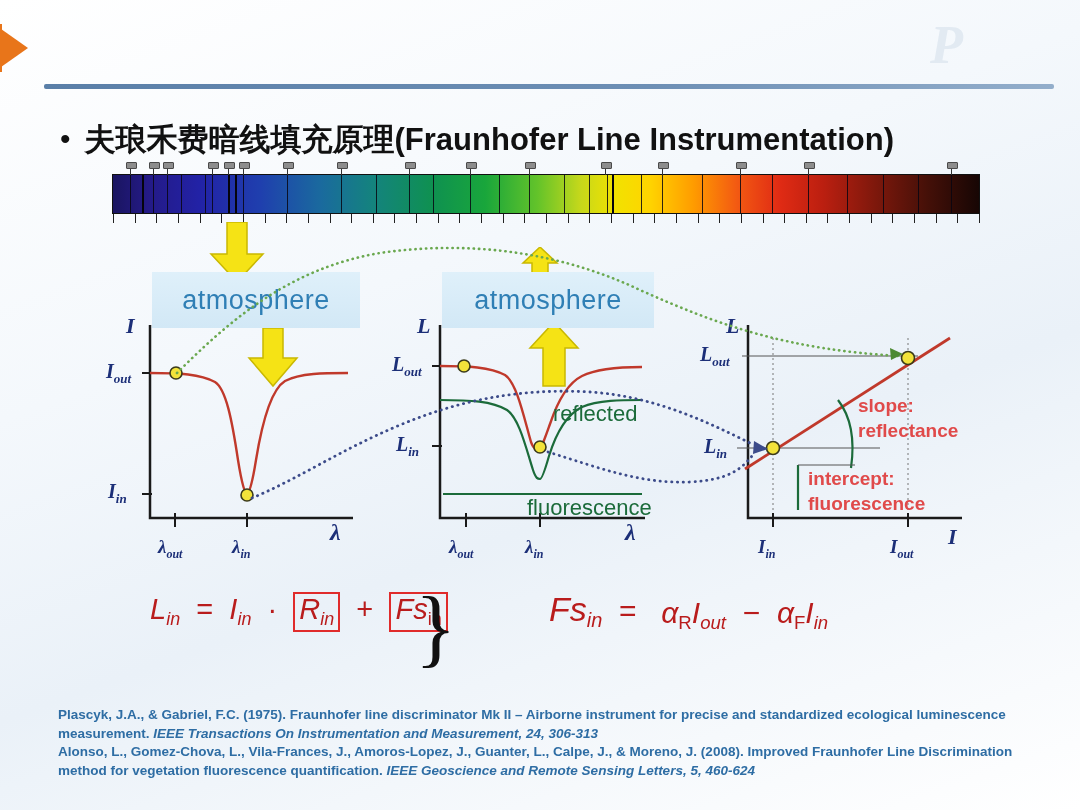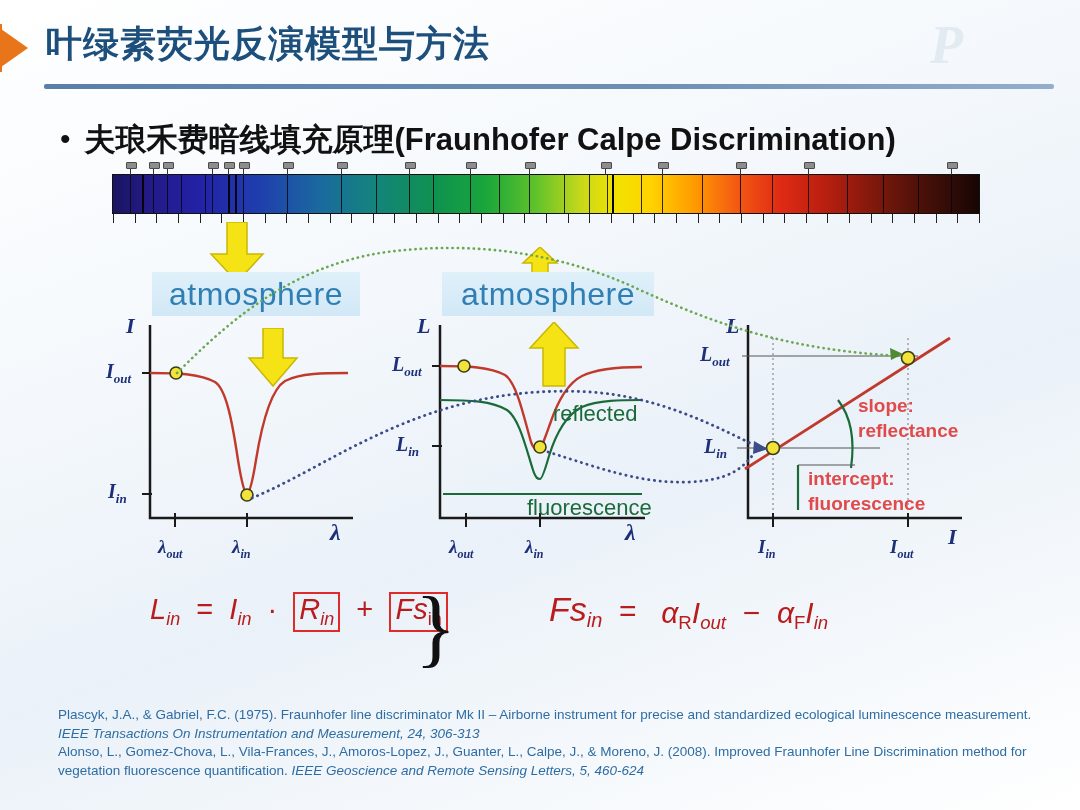--- a/index.html
+++ b/index.html
@@ -65,24 +65,24 @@
   .fpin{position:absolute;top:-9px;width:1px;height:9px;background:#333;}
   .fpin:after{content:"";position:absolute;left:-4px;top:-4px;width:9px;height:5px;
     background:#8d8d8d;border:1px solid #4a4a4a;border-radius:1px;}
 
   
   .yarrow{position:absolute;}
   .yarrow svg{display:block;}
 
   
   .atmos{
-    position:absolute;height:44px;
+    position:absolute;height:56px;
     background:linear-gradient(180deg,#dff0fa 0%,#d2e8f6 100%);
     display:flex;align-items:center;justify-content:center;
-    color:#2f7fb5;font-size:32px;letter-spacing:.5px;
+    color:#2f7fb5;font-size:27px;letter-spacing:.5px;
   }
 
   
   .panel{position:absolute;}
   .panel svg{display:block;overflow:visible;}
 
   
   .eqbox{position:absolute;font-family:Liberation Sans, sans-serif;color:#b91c1c;}
   .eq-left{left:150px;top:585px;font-size:29px;line-height:48px;}
   .eq-right{left:549px;top:590px;font-size:30px;}
@@ -97,37 +97,36 @@
   .frac{display:inline-block;vertical-align:middle;text-align:center;}
   .frac .num{border-bottom:2px solid #111;padding:0 8px 2px 8px;}
   .frac .den{padding:4px 8px 0 8px;}
 
   
   .refs{
     position:absolute;left:58px;top:706px;width:1000px;
     color:#2e6da4;font-size:13.5px;line-height:18.5px;
   }
   .refs .it{font-style:italic;}
-  .refs p{margin:0;}
+  .refs p{margin:0;font-weight:bold;}
 </style>
 </head>
 <body>
 
 <div class="slide">
 
   <div class="watermark">P</div>
 
   <div class="hdr-arrow-tail"></div>
   <div class="hdr-arrow"></div>
-  <div class="title">叶绿素荧光反演模型与方法</div>
   <div class="hdr-rule"></div>
 
   <div class="bullet-row">
     <span class="bullet-dot">•</span>
-    <span class="bullet-text">夫琅禾费暗线填充原理(Fraunhofer Calpe Discrimination)</span>
+    <span class="bullet-text">夫琅禾费暗线填充原理(Fraunhofer Line Instrumentation)</span>
   </div>
 
   <div class="spectrum-wrap">
     <div class="spectrum" id="spectrum">
         <div class="fline" style="left: 2%;"></div>
         <div class="fline thick" style="left: 3.4%;"></div>
         <div class="fline" style="left: 4.6%;"></div>
         <div class="fline" style="left: 6.2%;"></div>
         <div class="fline" style="left: 7.8%;"></div>
         <div class="fline" style="left: 10.6%;"></div>

